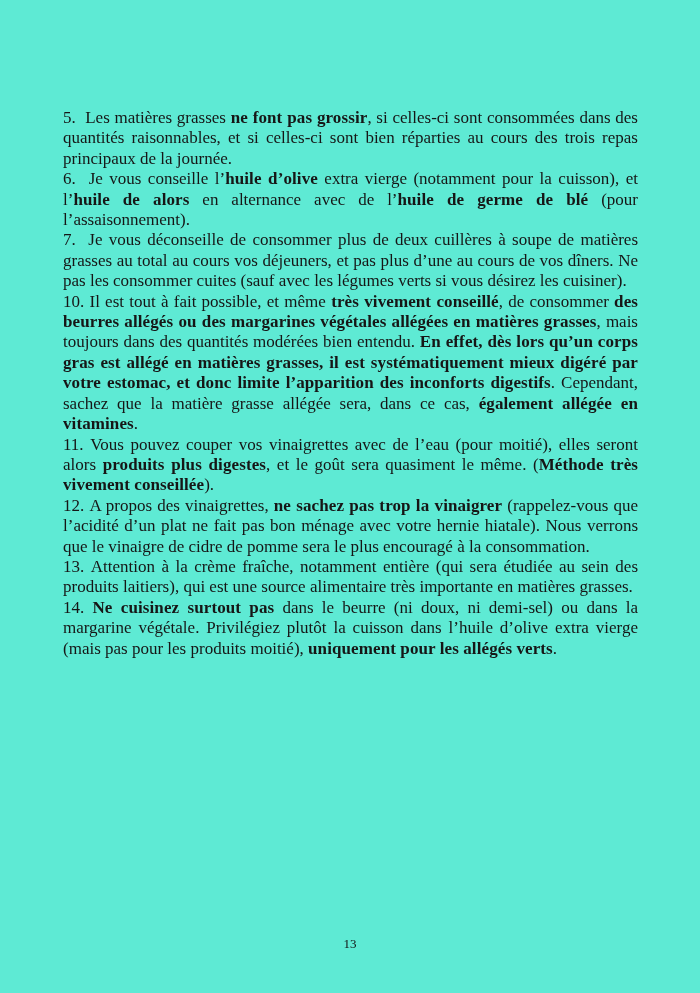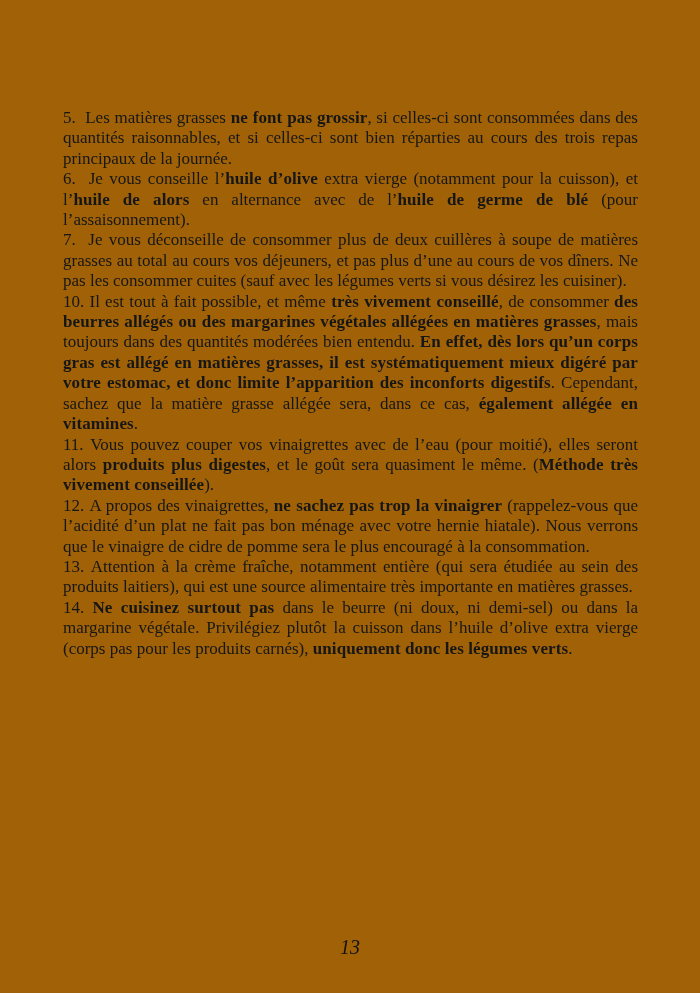--- a/index.html
+++ b/index.html
@@ -4,21 +4,21 @@
 <style>
   html, body {
     margin: 0;
     padding: 0;
     background: #ffffff;
   }
   .page {
     position: relative;
     width: 700px;
     height: 993px;
-    background: #a16207;
+    background: #5eead4;
     overflow: hidden;
     font-family: "Liberation Serif", "DejaVu Serif", serif;
     color: #161616;
   }
   .text-block {
     position: absolute;
     top: 108px;
     left: 63px;
     width: 575px;
     font-size: 17px;
@@ -32,33 +32,32 @@
   .text-block strong {
     font-weight: bold;
     letter-spacing: 0.1px;
   }
   .page-number {
     position: absolute;
     top: 936px;
     left: 0;
     width: 100%;
     text-align: center;
-    font-style: italic;
-    font-size: 20px;
+    font-size: 13px;
     color: #111111;
   }
 </style>
 </head>
 <body>
 
 <div class="page">
   <div class="text-block" id="paragraphs">
       <p><span>5.&nbsp;&nbsp;Les matières grasses </span><strong>ne font pas grossir</strong><span>, si celles-ci sont consommées dans des quantités raisonnables, et si celles-ci sont bien réparties au cours des trois repas principaux de la journée.</span></p>
       <p><span>6.&nbsp;&nbsp;Je vous conseille l’</span><strong>huile d’olive</strong><span> extra vierge (notamment pour la cuisson), et l’</span><strong>huile de alors</strong><span> en alternance avec de l’</span><strong>huile de germe de blé</strong><span> (pour l’assaisonnement).</span></p>
       <p><span>7.&nbsp;&nbsp;Je vous déconseille de consommer plus de deux cuillères à soupe de matières grasses au total au cours vos déjeuners, et pas plus d’une au cours de vos dîners. Ne pas les consommer cuites (sauf avec les légumes verts si vous désirez les cuisiner).</span></p>
       <p><span>10.&nbsp;Il est tout à fait possible, et même </span><strong>très vivement conseillé</strong><span>, de consommer </span><strong>des beurres allégés ou des margarines végétales allégées en matières grasses</strong><span>, mais toujours dans des quantités modérées bien entendu. </span><strong>En effet, dès lors qu’un corps gras est allégé en matières grasses, il est systématiquement mieux digéré par votre estomac, et donc limite l’apparition des inconforts digestifs</strong><span>. Cependant, sachez que la matière grasse allégée sera, dans ce cas, </span><strong>également allégée en vitamines</strong><span>.</span></p>
       <p><span>11.&nbsp;Vous pouvez couper vos vinaigrettes avec de l’eau (pour moitié), elles seront alors </span><strong>produits plus digestes</strong><span>, et le goût sera quasiment le même. (</span><strong>Méthode très vivement conseillée</strong><span>).</span></p>
       <p><span>12.&nbsp;A propos des vinaigrettes, </span><strong>ne sachez pas trop la vinaigrer</strong><span> (rappelez-vous que l’acidité d’un plat ne fait pas bon ménage avec votre hernie hiatale). Nous verrons que le vinaigre de cidre de pomme sera le plus encouragé à la consommation.</span></p>
       <p><span>13.&nbsp;Attention à la crème fraîche, notamment entière (qui sera étudiée au sein des produits laitiers), qui est une source alimentaire très importante en matières grasses.</span></p>
-      <p><span>14.&nbsp;</span><strong>Ne cuisinez surtout pas</strong><span> dans le beurre (ni doux, ni demi-sel) ou dans la margarine végétale. Privilégiez plutôt la cuisson dans l’huile d’olive extra vierge (corps pas pour les produits carnés), </span><strong>uniquement donc les légumes verts</strong><span>.</span></p>
+      <p><span>14.&nbsp;</span><strong>Ne cuisinez surtout pas</strong><span> dans le beurre (ni doux, ni demi-sel) ou dans la margarine végétale. Privilégiez plutôt la cuisson dans l’huile d’olive extra vierge (mais pas pour les produits moitié), </span><strong>uniquement pour les allégés verts</strong><span>.</span></p>
     </div>
   <div class="page-number">13</div>
 </div>
 
 </body></html>

